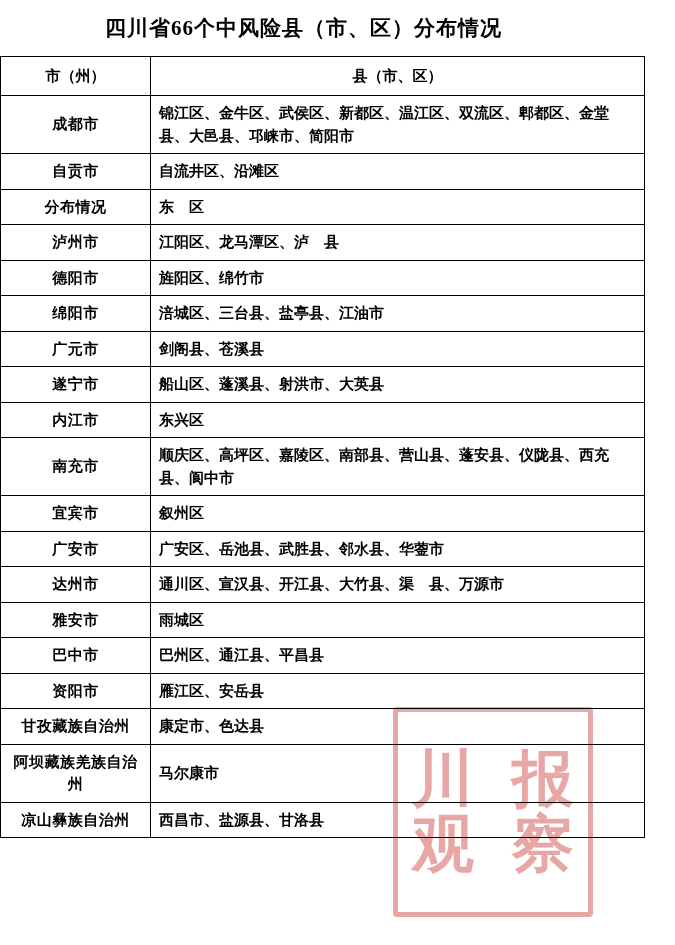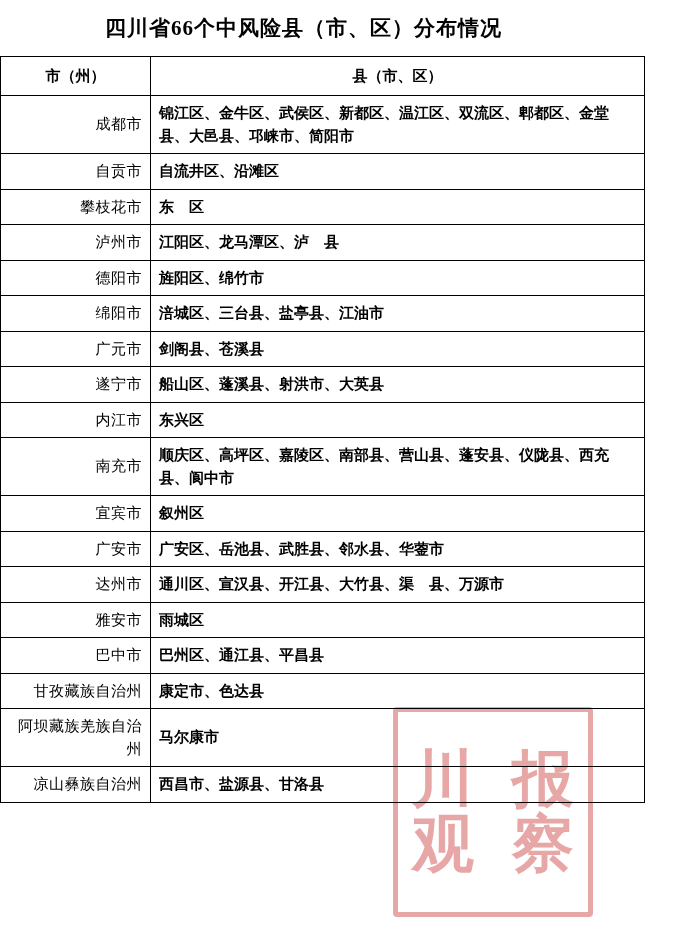--- a/index.html
+++ b/index.html
@@ -48,22 +48,22 @@
     font-family: "Liberation Serif", "DejaVu Serif", serif;
   }
   table.risk-table th {
     text-align: center;
     font-weight: bold;
     height: 26px;
   }
   col.city-col { width: 150px; }
   col.counties-col { width: 494px; }
   td.city-cell {
-    text-align: right;
-    font-weight: normal;
+    text-align: center;
+    font-weight: bold;
     letter-spacing: 0.5px;
   }
   td.counties-cell {
     text-align: left;
     font-weight: bold;
   }
   
   .watermark {
     position: absolute;
     right: 14px;
@@ -134,21 +134,21 @@
     <tbody>
       <tr>
         <td class="city-cell">成都市</td>
         <td class="counties-cell">锦江区、金牛区、武侯区、新都区、温江区、双流区、郫都区、金堂县、大邑县、邛崃市、简阳市</td>
       </tr>
       <tr>
         <td class="city-cell">自贡市</td>
         <td class="counties-cell">自流井区、沿滩区</td>
       </tr>
       <tr>
-        <td class="city-cell">攀枝花市</td>
+        <td class="city-cell">分布情况</td>
         <td class="counties-cell">东　区</td>
       </tr>
       <tr>
         <td class="city-cell">泸州市</td>
         <td class="counties-cell">江阳区、龙马潭区、泸　县</td>
       </tr>
       <tr>
         <td class="city-cell">德阳市</td>
         <td class="counties-cell">旌阳区、绵竹市</td>
       </tr>
@@ -186,20 +186,24 @@
       </tr>
       <tr>
         <td class="city-cell">雅安市</td>
         <td class="counties-cell">雨城区</td>
       </tr>
       <tr>
         <td class="city-cell">巴中市</td>
         <td class="counties-cell">巴州区、通江县、平昌县</td>
       </tr>
       <tr>
+        <td class="city-cell">资阳市</td>
+        <td class="counties-cell">雁江区、安岳县</td>
+      </tr>
+      <tr>
         <td class="city-cell">甘孜藏族自治州</td>
         <td class="counties-cell">康定市、色达县</td>
       </tr>
       <tr>
         <td class="city-cell">阿坝藏族羌族自治州</td>
         <td class="counties-cell">马尔康市</td>
       </tr>
       <tr>
         <td class="city-cell">凉山彝族自治州</td>
         <td class="counties-cell">西昌市、盐源县、甘洛县</td>

